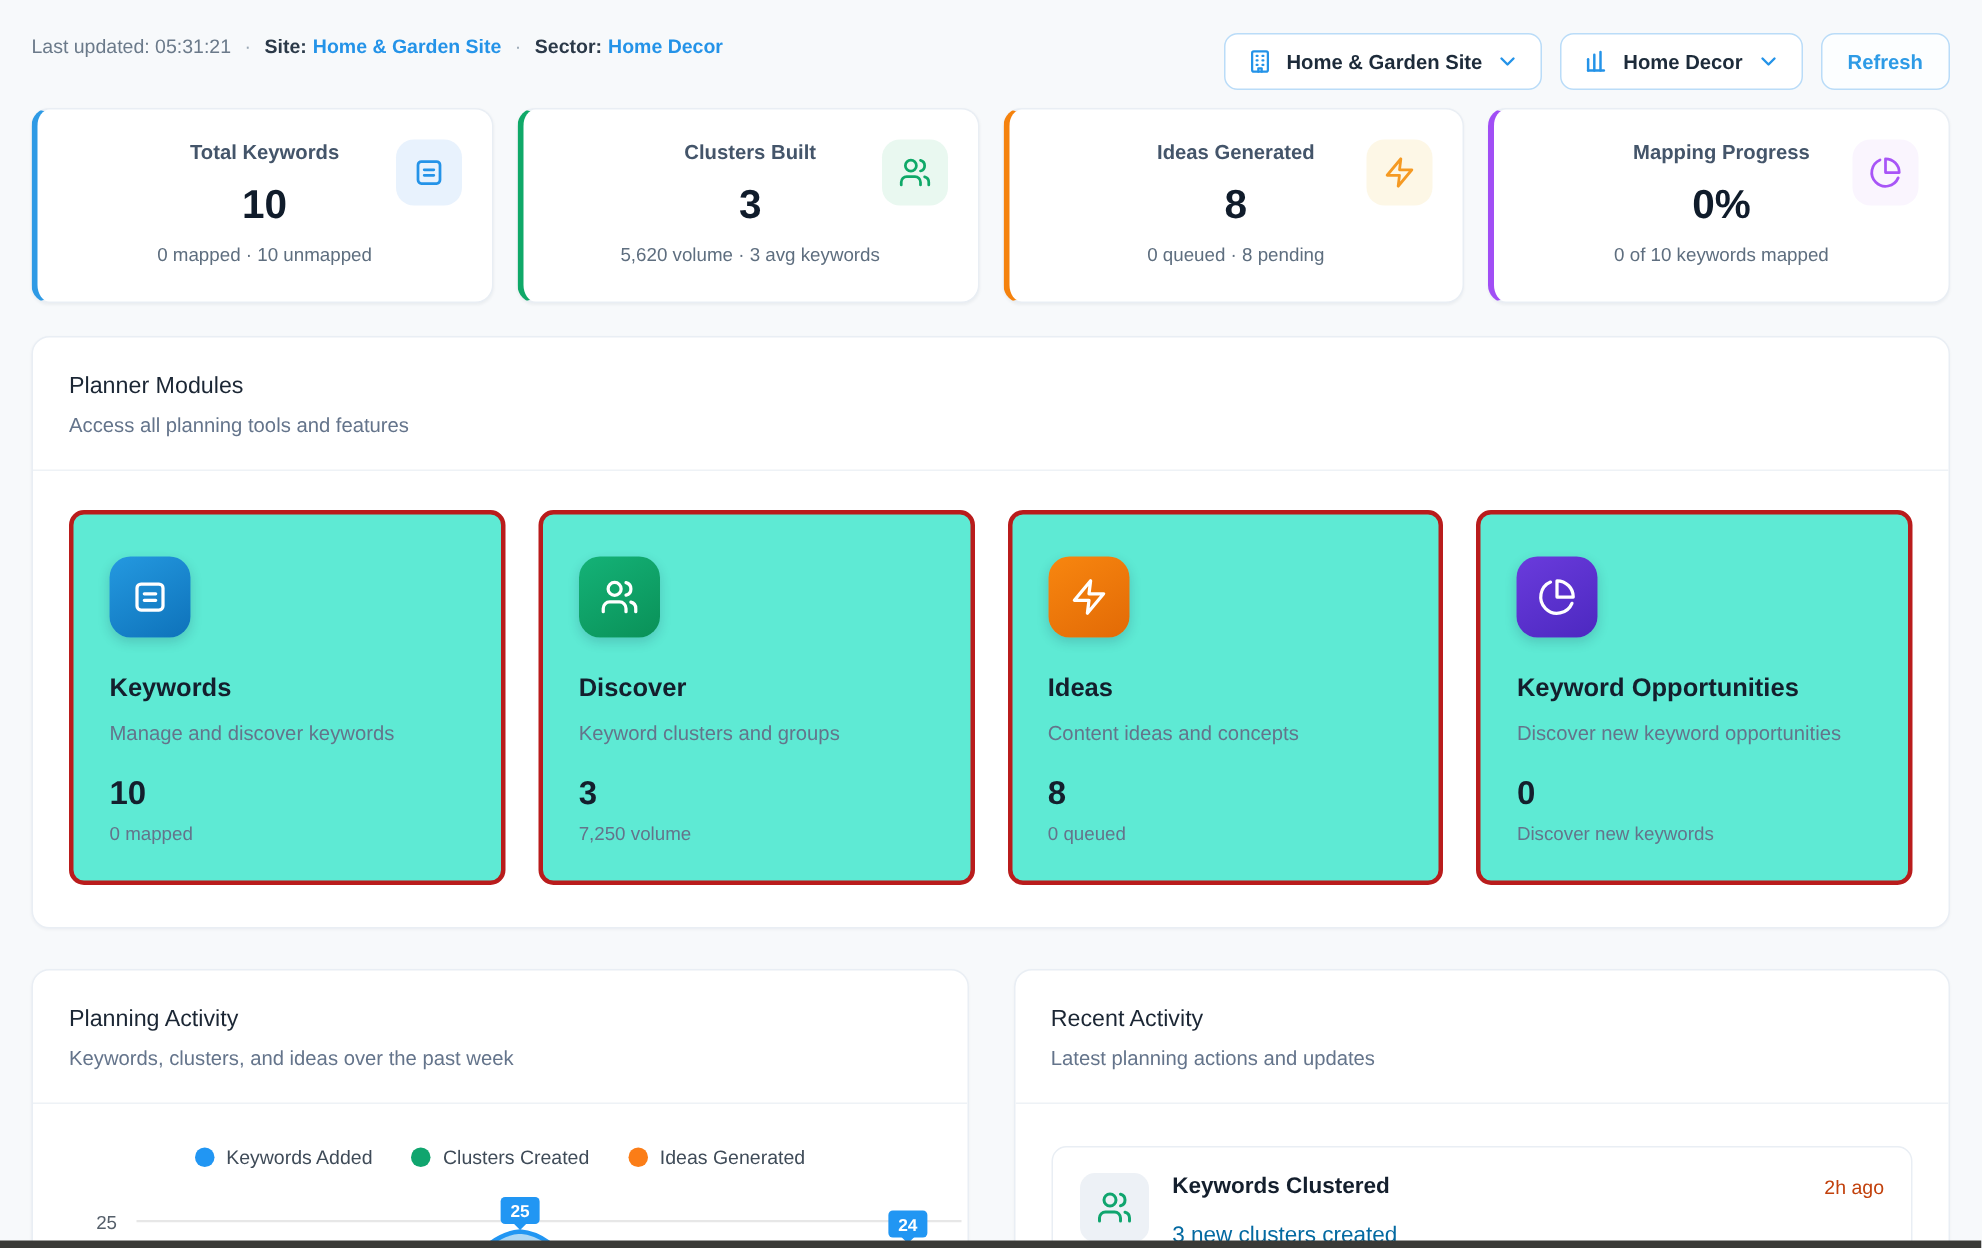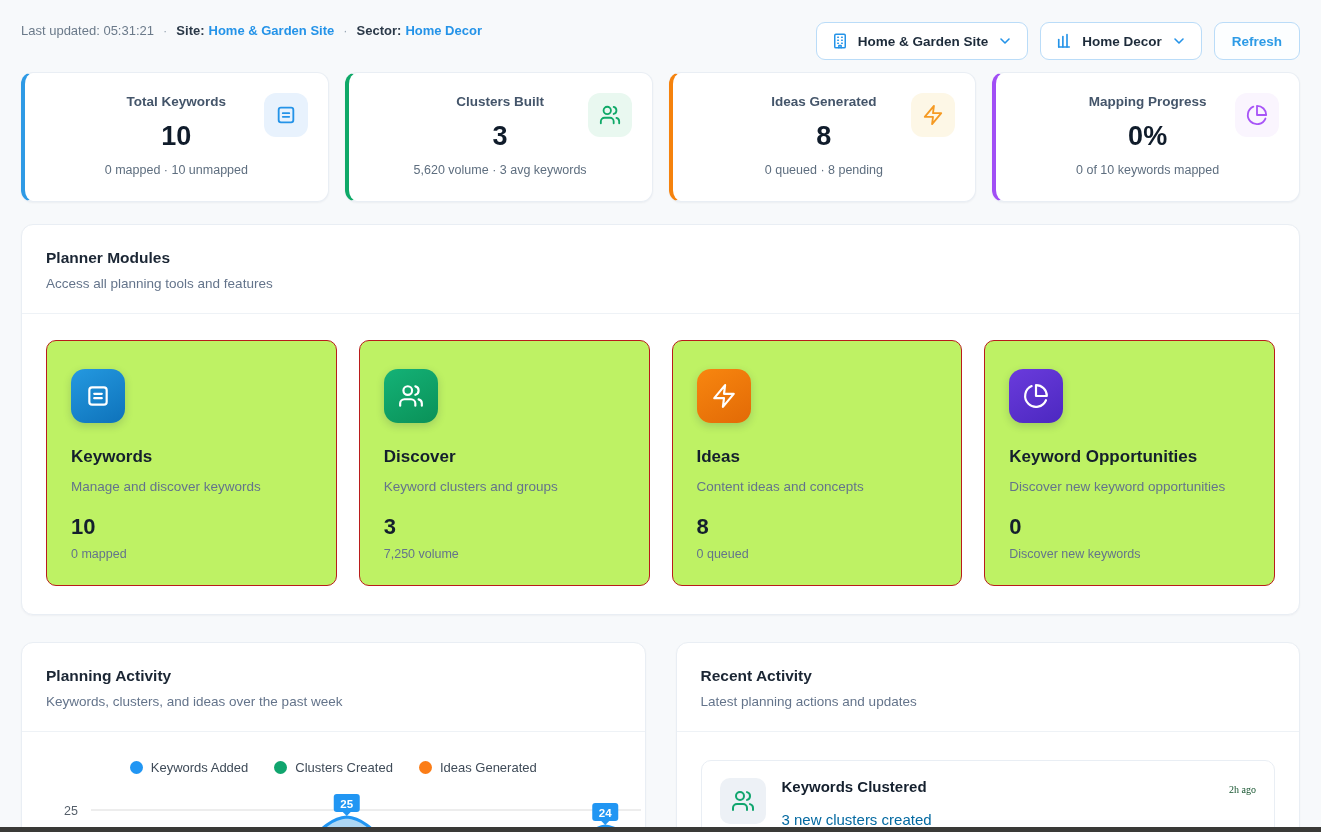--- a/index.html
+++ b/index.html
@@ -48,27 +48,27 @@
     position:absolute; top:20px; right:20px; width:44px; height:44px; border-radius:12px;
     display:flex; align-items:center; justify-content:center;
   }
 
   
   .panel {
     background:#fff; border:1px solid #e9eef4; border-radius:12px; margin-top:22px;
     box-shadow:0 1px 2px rgba(16,36,60,.04);
   }
   .panel-head { padding:24px 24px 22px; }
-  .panel-title { font-size:15.5px; font-weight:700; color:#1b2634; }
+  .panel-title { font-size:15.5px; font-weight:400; color:#1b2634; }
   .panel-sub { font-size:13.5px; color:#64748b; margin-top:9px; }
   .divider { border-top:1px solid #eef2f6; }
 
   
   .modules { display:grid; grid-template-columns:repeat(4,1fr); gap:22px; padding:26px 24px 28px; }
-  .module { border:1px solid #b91c1c; border-radius:10px; padding:28px 24px 24px; background:#bef264; cursor:pointer; }
+  .module { border:3px solid #b91c1c; border-radius:10px; padding:28px 24px 24px; background:#5eead4; cursor:pointer; }
   .micon {
     width:54px; height:54px; border-radius:14px; display:flex; align-items:center; justify-content:center;
     color:#fff; box-shadow:0 3px 8px rgba(20,40,70,.18);
   }
   .module .mtitle { font-size:17px; font-weight:800; margin-top:24px; color:#141f2d; }
   .module .mdesc { font-size:13.5px; color:#64748b; margin-top:12px; }
   .module .mvalue { font-size:22px; font-weight:800; margin-top:20px; color:#141f2d; }
   .module .msub { font-size:12.5px; color:#64748b; margin-top:7px; }
 
   
@@ -81,21 +81,21 @@
   .chart-svg { display:block; margin:4px 0 0 24px; }
 
   .activity-item {
     margin:28px 24px; border:1px solid #e9eef4; border-radius:10px; padding:17px 18px;
     display:flex; gap:16px; align-items:flex-start;
   }
   .ai-icon { width:46px; height:46px; border-radius:10px; background:#edf1f6; display:flex; align-items:center; justify-content:center; color:#10a56e; flex:0 0 auto; }
   .ai-body { flex:1; }
   .ai-toprow { display:flex; justify-content:space-between; align-items:flex-end; }
   .ai-title { font-size:15px; font-weight:800; color:#141f2d; }
-  .ai-time { font-size:10px; color:#14532d;font-family:Liberation Serif, serif; }
+  .ai-time { font-size:13px; color:#c2410c; }
   .ai-desc { font-size:15px; color:#0369a1; margin-top:16px; }
 
   .bottom-bar { position:absolute; left:0; bottom:0; width:100%; height:5px; background:#3a3a37; z-index:50; }
 
   svg.ic { display:block; }
 </style>
 </head>
 <body>
 
 <div class="page">

